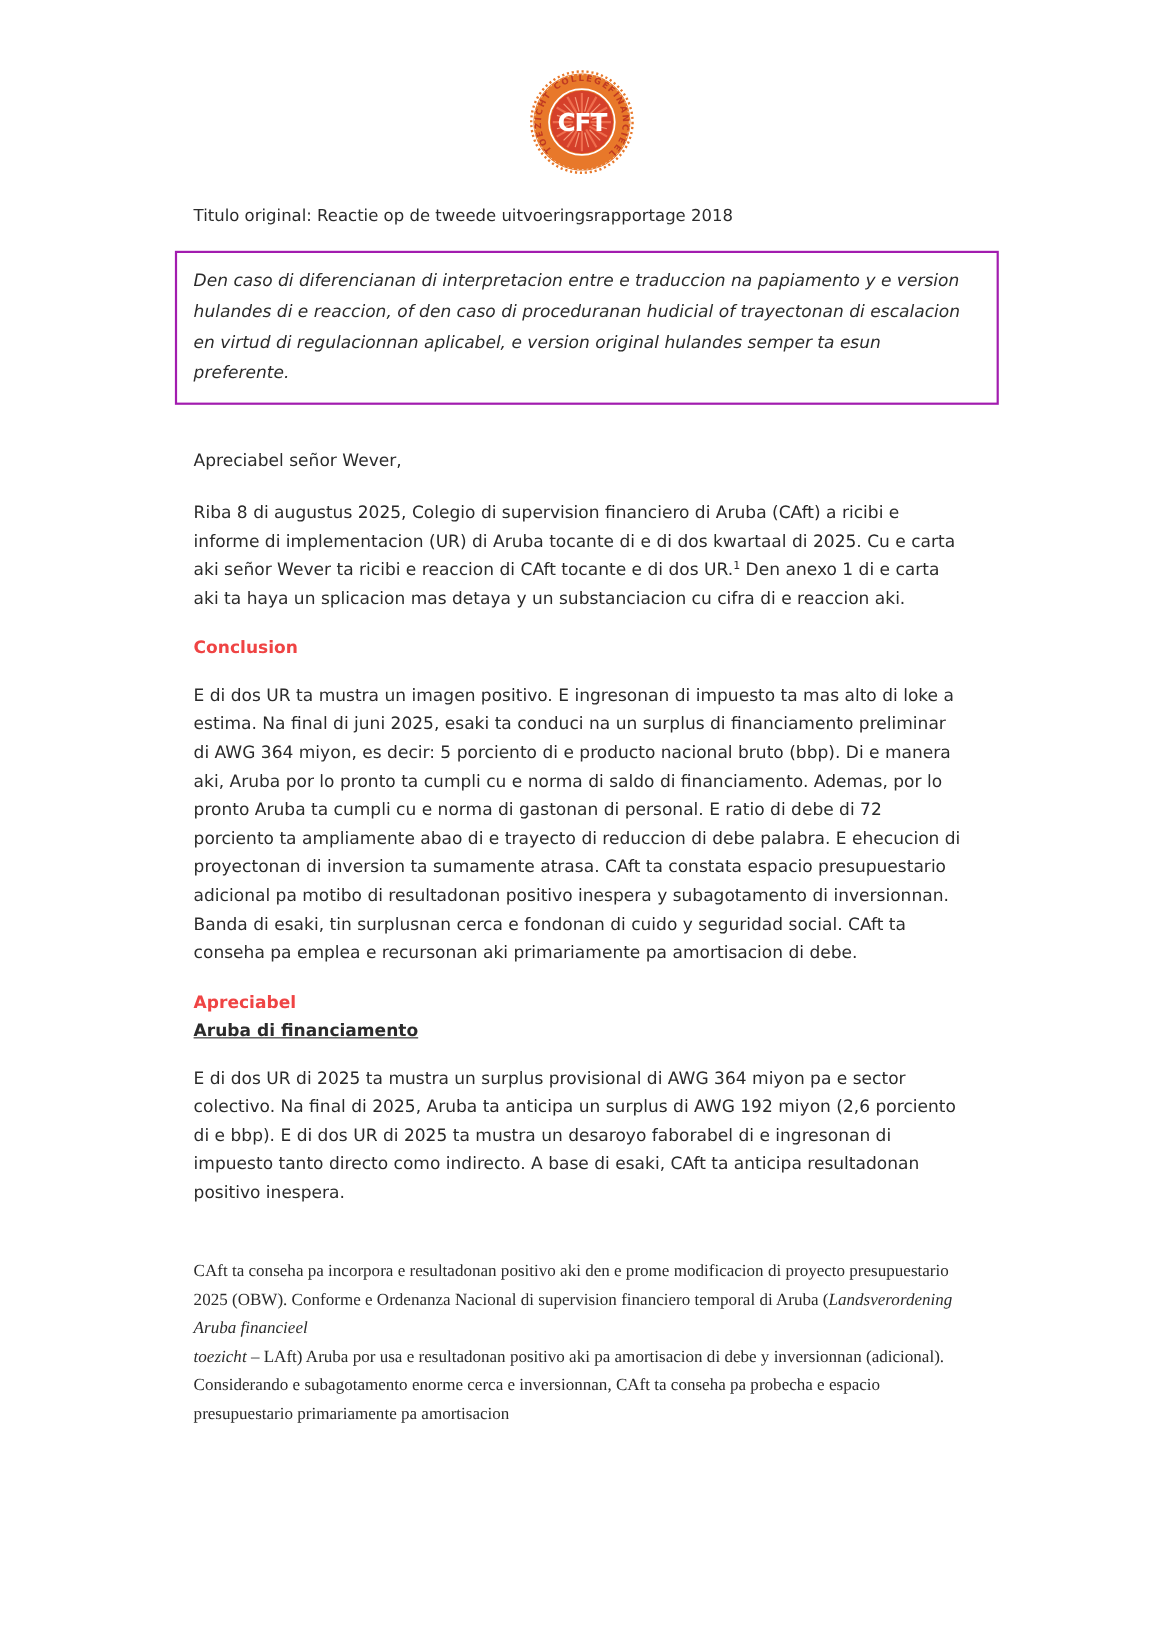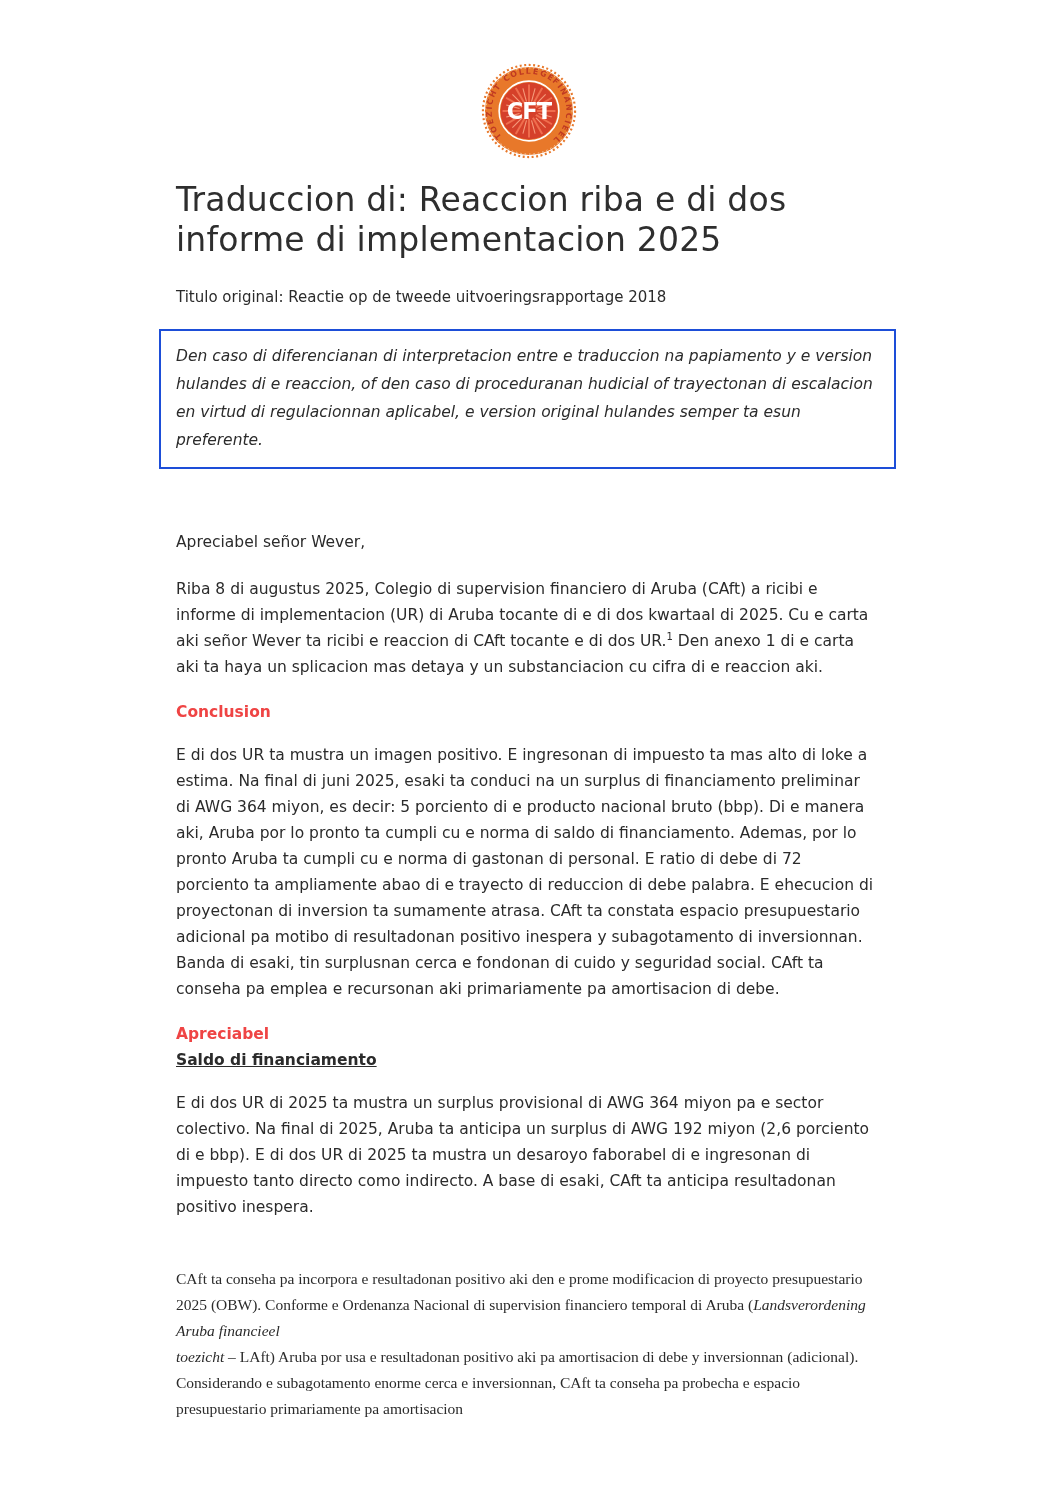--- a/index.html
+++ b/index.html
@@ -33,29 +33,29 @@
   }
   .doc-subtitle {
     margin-top: 26px;
     font-size: 15px;
     line-height: 20px;
     color: #2b2b2b;
   }
   .disclaimer-box {
     margin: 22px 0 0 -17px;
     width: 698px;
-    border: 2px solid #1d4ed8;
-    padding: 11px 20px 13px 15px;
+    border: 2px solid #a21caf;
+    padding: 11px 32px 13px 15px;
     font-style: italic;
     font-size: 15.5px;
     line-height: 28px;
     color: #2b2b2b;
   }
   .salutation {
-    margin-top: 60px;
+    margin-top: 38px;
     font-size: 15.5px;
     line-height: 26px;
   }
   .para {
     margin: 21px 0 0 0;
     font-size: 15.5px;
     line-height: 26px;
   }
   .section-heading {
     margin: 19px 0 0 0;
@@ -126,33 +126,32 @@
         <textPath href="#ringPath" startOffset="25%" text-anchor="middle">TOEZICHT</textPath>
         <textPath href="#ringPath" startOffset="50%" text-anchor="middle">COLLEGE</textPath>
         <textPath href="#ringPath" startOffset="75%" text-anchor="middle">FINANCIEEL</textPath>
       </text>
       <text x="50" y="58" text-anchor="middle" font-size="23" font-weight="bold" fill="#FFFFFF" letter-spacing="-1" font-family="DejaVu Sans, sans-serif">CFT</text>
     </svg>
   </div>
 
   <div class="content">
 
-    <h1 class="doc-title">Traduccion di: Reaccion riba e di dos informe di implementacion 2025</h1>
 
     <div class="doc-subtitle">Titulo original: Reactie op de tweede uitvoeringsrapportage 2018</div>
 
     <div class="disclaimer-box">Den caso di diferencianan di interpretacion entre e traduccion na papiamento y e version hulandes di e reaccion, of den caso di proceduranan hudicial of trayectonan di escalacion en virtud di regulacionnan aplicabel, e version original hulandes semper ta esun preferente.</div>
 
     <div class="salutation">Apreciabel señor Wever,</div>
 
     <p class="para"><span>Riba 8 di augustus 2025, Colegio di supervision financiero di Aruba (CAft) a ricibi e informe di implementacion (UR) di Aruba tocante di e di dos kwartaal di 2025. Cu e carta aki señor Wever ta ricibi e reaccion di CAft tocante e di dos UR.</span><sup>1</sup><span> Den anexo 1 di e carta aki ta haya un splicacion mas detaya y un substanciacion cu cifra di e reaccion aki.</span></p>
 
     <h2 class="section-heading">Conclusion</h2>
     <p class="para tight">E di dos UR ta mustra un imagen positivo. E ingresonan di impuesto ta mas alto di loke a estima. Na final di juni 2025, esaki ta conduci na un surplus di financiamento preliminar di AWG 364 miyon, es decir: 5 porciento di e producto nacional bruto (bbp). Di e manera aki, Aruba por lo pronto ta cumpli cu e norma di saldo di financiamento. Ademas, por lo pronto Aruba ta cumpli cu e norma di gastonan di personal. E ratio di debe di 72 porciento ta ampliamente abao di e trayecto di reduccion di debe palabra. E ehecucion di proyectonan di inversion ta sumamente atrasa. CAft ta constata espacio presupuestario adicional pa motibo di resultadonan positivo inespera y subagotamento di inversionnan. Banda di esaki, tin surplusnan cerca e fondonan di cuido y seguridad social. CAft ta conseha pa emplea e recursonan aki primariamente pa amortisacion di debe.</p>
 
     <h2 class="section-heading">Apreciabel</h2>
-    <h3 class="section-subheading">Saldo di financiamento</h3>
+    <h3 class="section-subheading">Aruba di financiamento</h3>
     <p class="para tight">E di dos UR di 2025 ta mustra un surplus provisional di AWG 364 miyon pa e sector colectivo. Na final di 2025, Aruba ta anticipa un surplus di AWG 192 miyon (2,6 porciento di e bbp). E di dos UR di 2025 ta mustra un desaroyo faborabel di e ingresonan di impuesto tanto directo como indirecto. A base di esaki, CAft ta anticipa resultadonan positivo inespera.</p>
 
     <p class="para gap-large"><span>CAft ta conseha pa incorpora e resultadonan positivo aki den e prome modificacion di proyecto presupuestario 2025 (OBW). Conforme e Ordenanza Nacional di supervision financiero temporal di Aruba (</span><span style="font-style: italic;">Landsverordening Aruba financieel</span><br><span style="font-style: italic;">toezicht</span><span> – LAft) Aruba por usa e resultadonan positivo aki pa amortisacion di debe y inversionnan (adicional). Considerando e subagotamento enorme cerca e inversionnan, CAft ta conseha pa probecha e espacio presupuestario primariamente pa amortisacion</span></p>
 
   </div>
 </div>
 
 </body></html>

